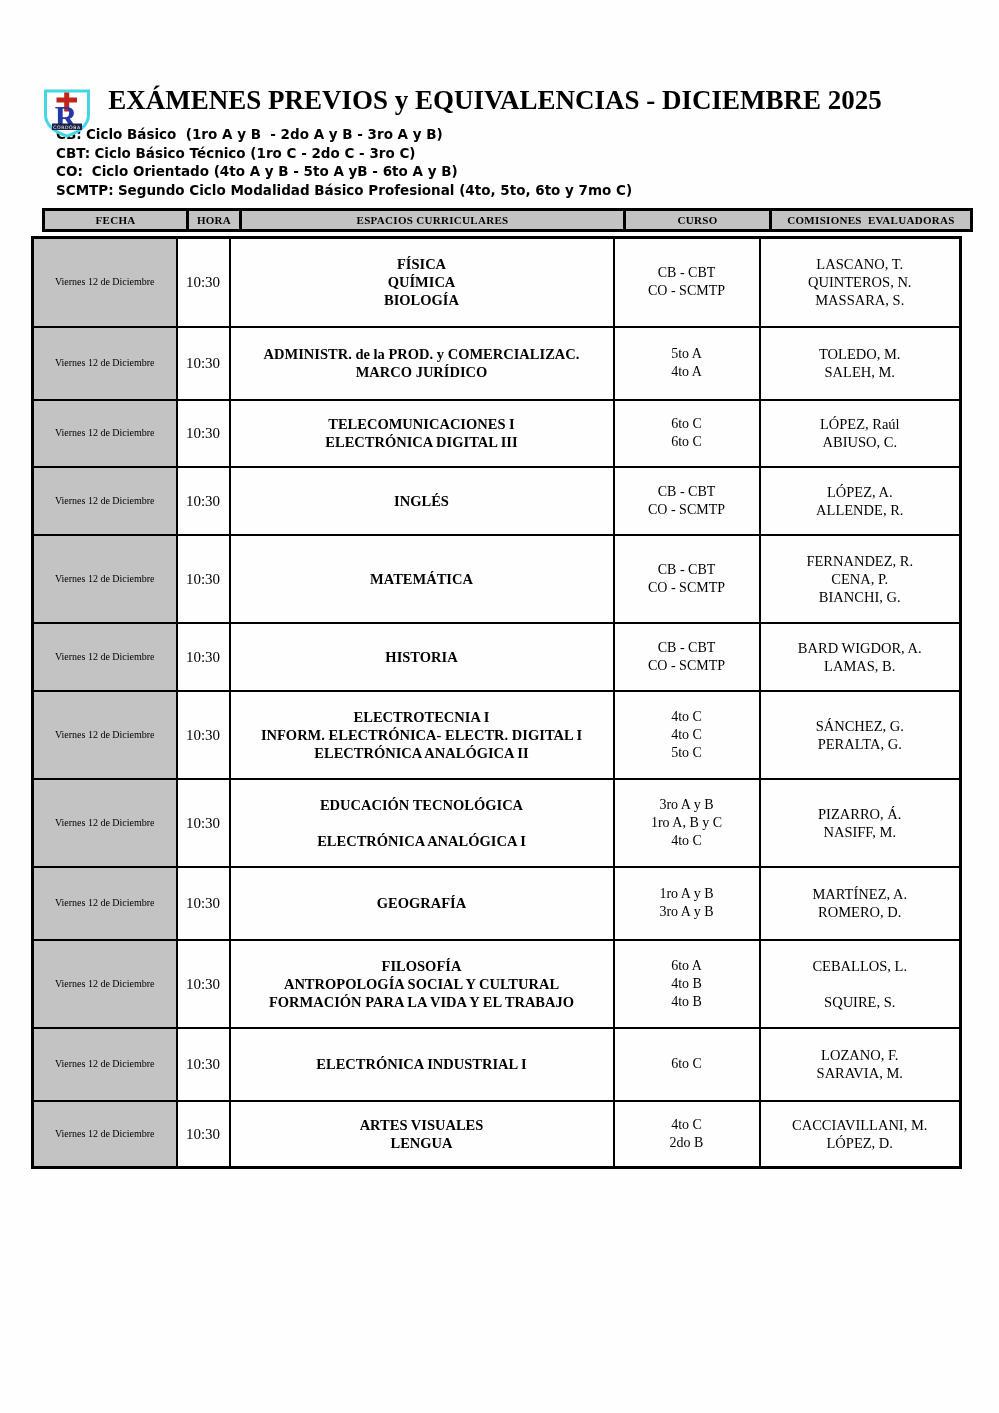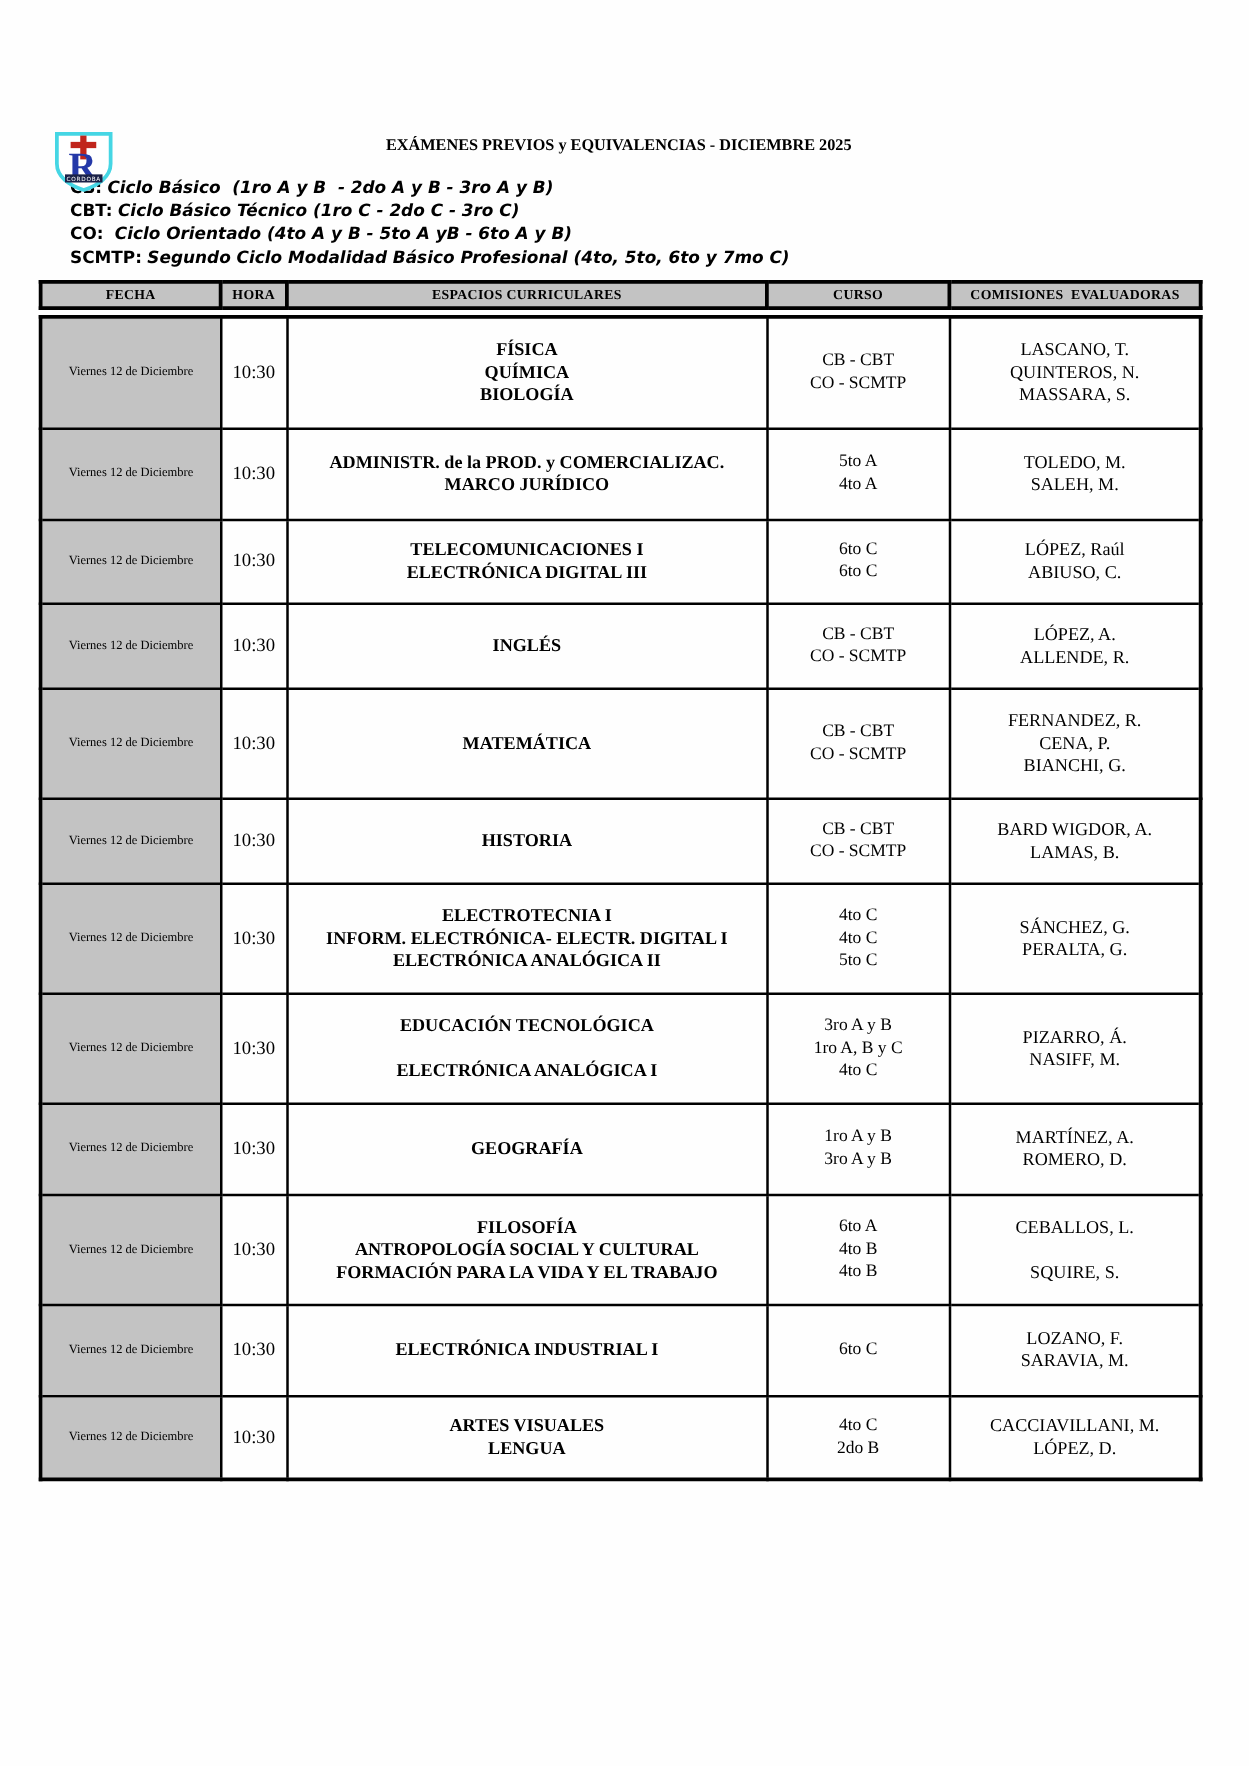--- a/index.html
+++ b/index.html
@@ -30,51 +30,51 @@
   }
   .title-line1 {
     font-size: 16px;
     font-weight: bold;
     text-decoration: underline;
     line-height: 19px;
     white-space: pre-wrap;
   }
   .title-line1 .congregation { font-style: italic; }
   .title-line2 {
-    font-size: 13px;
+    font-size: 27px;
     font-weight: bold;
     line-height: 24px;
-    margin-top: 16px;
+    margin-top: 0;
   }
   
   .references {
     margin-top: 13px;
     margin-left: 17px;
     font-family: "DejaVu Sans", sans-serif;
   }
   .ref-heading {
     font-size: 14px;
     font-weight: bold;
     line-height: 18px;
   }
   .ref-item {
     font-size: 13.5px;
     line-height: 18.5px;
     margin-left: 8px;
     white-space: pre-wrap;
   }
   .ref-abbr { font-weight: bold; }
-  .ref-text { font-weight: bold; font-style: italic; }
+  .ref-text { font-weight: bold; }
   
   .sched-head-table, .sched-body-table {
     border-collapse: collapse;
     table-layout: fixed;
     width: 928px;
   }
-  .sched-head-table { margin-top: 9px; }
+  .sched-head-table { margin-top: 9px; margin-left: 11px; }
   .sched-body-table { margin-top: 4px; }
   .sched-head-table th {
     background: #c3c3c3;
     border: 3px solid #000;
     font-size: 11px;
     font-weight: bold;
     letter-spacing: 0.3px;
     padding: 3px 1px;
     white-space: pre;
     text-align: center;

